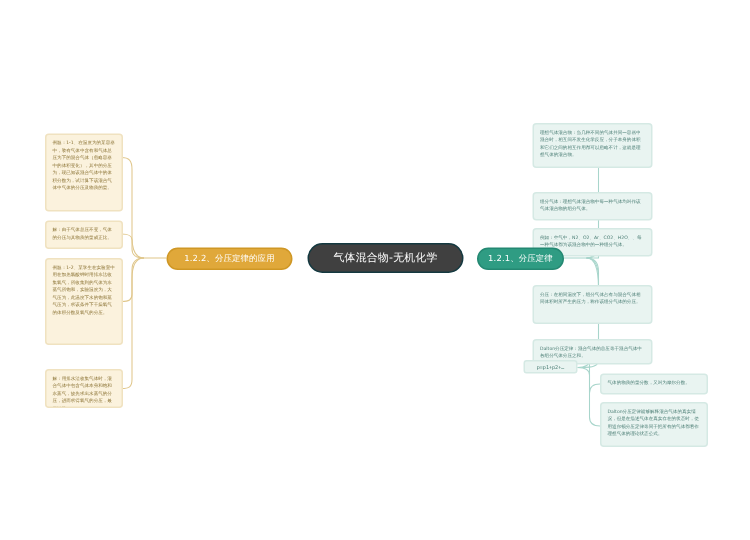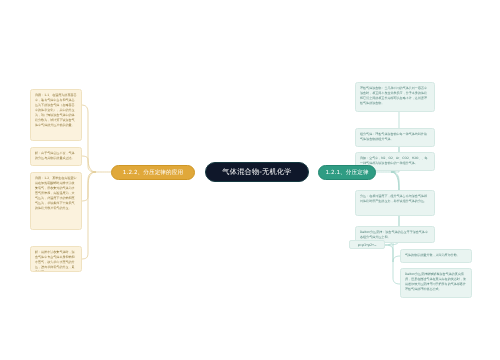--- a/index.html
+++ b/index.html
@@ -11,21 +11,21 @@
     position:relative;
   }
   #canvas{position:absolute;left:0;top:0;width:500px;height:360px;}
   svg.links{position:absolute;left:0;top:0;width:500px;height:360px;pointer-events:none;}
 
   
   .center-node{
     position:absolute;
     left:205px;top:162px;
     width:104px;height:20px;
-    background:#0f172a;
+    background:#404040;
     border:1px solid #143940;
     border-radius:10px;
     color:#ffffff;
     font-size:7.2px;
     letter-spacing:.2px;
     display:flex;align-items:center;justify-content:center;
     box-sizing:border-box;
     z-index:6;
   }
 

